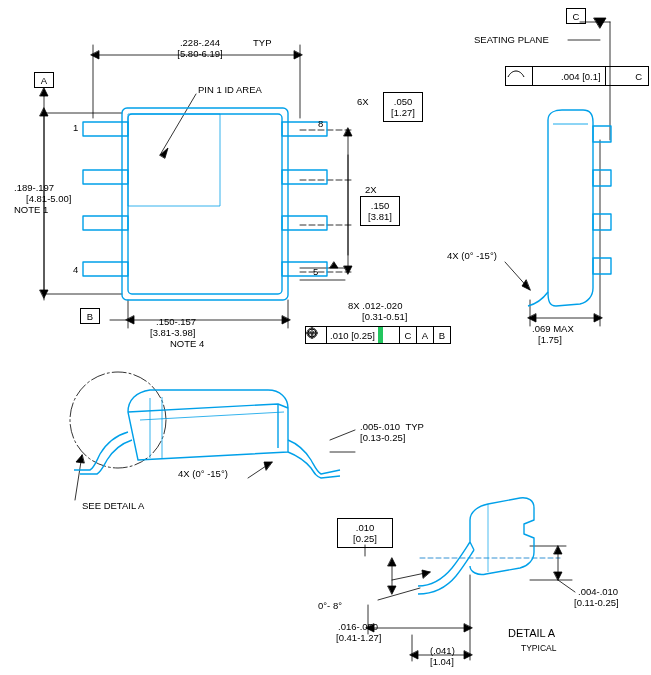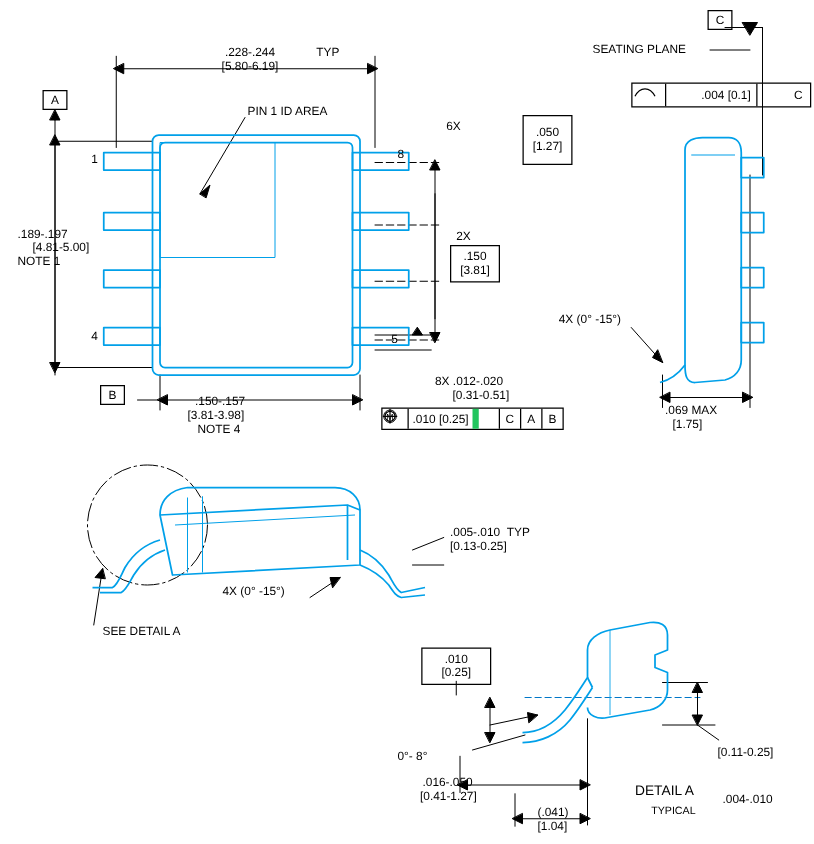--- a/index.html
+++ b/index.html
@@ -176,24 +176,24 @@
 <div class="txt" style="left:10px;top:193px;padding-left:16px;">[4.81-5.00]</div>
 <div class="txt" style="left:14px;top:204px;">NOTE 1</div>
 
 <div class="txt" style="left:73px;top:122px;">1</div>
 <div class="txt" style="left:73px;top:264px;">4</div>
 <div class="txt" style="left:313px;top:266px;">5</div>
 <div class="txt" style="left:318px;top:118px;">8</div>
 
 <div class="txt" style="left:156px;top:316px;">.150-.157</div>
 <div class="txt" style="left:150px;top:327px;">[3.81-3.98]</div>
-<div class="txt" style="left:158px;top:338px;text-align:right;">NOTE 4</div>
+<div class="txt" style="left:170px;top:338px;text-align:right;">NOTE 4</div>
 
 <div class="txt" style="left:357px;top:96px;">6X</div>
-<div class="box" style="left:383px;top:92px;width:40px;height:40px;flex-direction:column;margin-left:35px;">
+<div class="box" style="left:383px;top:92px;width:40px;height:30px;flex-direction:column;">
   <span>.050</span>
   <span>[1.27]</span>
 </div>
 
 <div class="txt" style="left:365px;top:184px;">2X</div>
 <div class="box" style="left:360px;top:196px;width:40px;height:30px;flex-direction:column;">
   <span>.150</span>
   <span>[3.81]</span>
 </div>
 
@@ -244,18 +244,18 @@
 
 <div class="box" style="left:337px;top:518px;width:56px;height:30px;flex-direction:column;">
   <span>.010</span>
   <span>[0.25]</span>
 </div>
 <div class="txt" style="left:318px;top:600px;">0°- 8°</div>
 <div class="txt" style="left:338px;top:621px;">.016-.050</div>
 <div class="txt" style="left:336px;top:632px;">[0.41-1.27]</div>
 <div class="txt" style="left:430px;top:645px;">(.041)</div>
 <div class="txt" style="left:430px;top:656px;">[1.04]</div>
-<div class="txt" style="left:578px;top:586px;margin-top:48px;">.004-.010</div>
+<div class="txt" style="left:578px;top:586px;">.004-.010</div>
 <div class="txt" style="left:574px;top:597px;">[0.11-0.25]</div>
 <div class="txt big" style="left:508px;top:628px;">DETAIL A</div>
 <div class="txt small" style="left:521px;top:643px;">TYPICAL</div>
 
 </div>
 
 </body></html>

